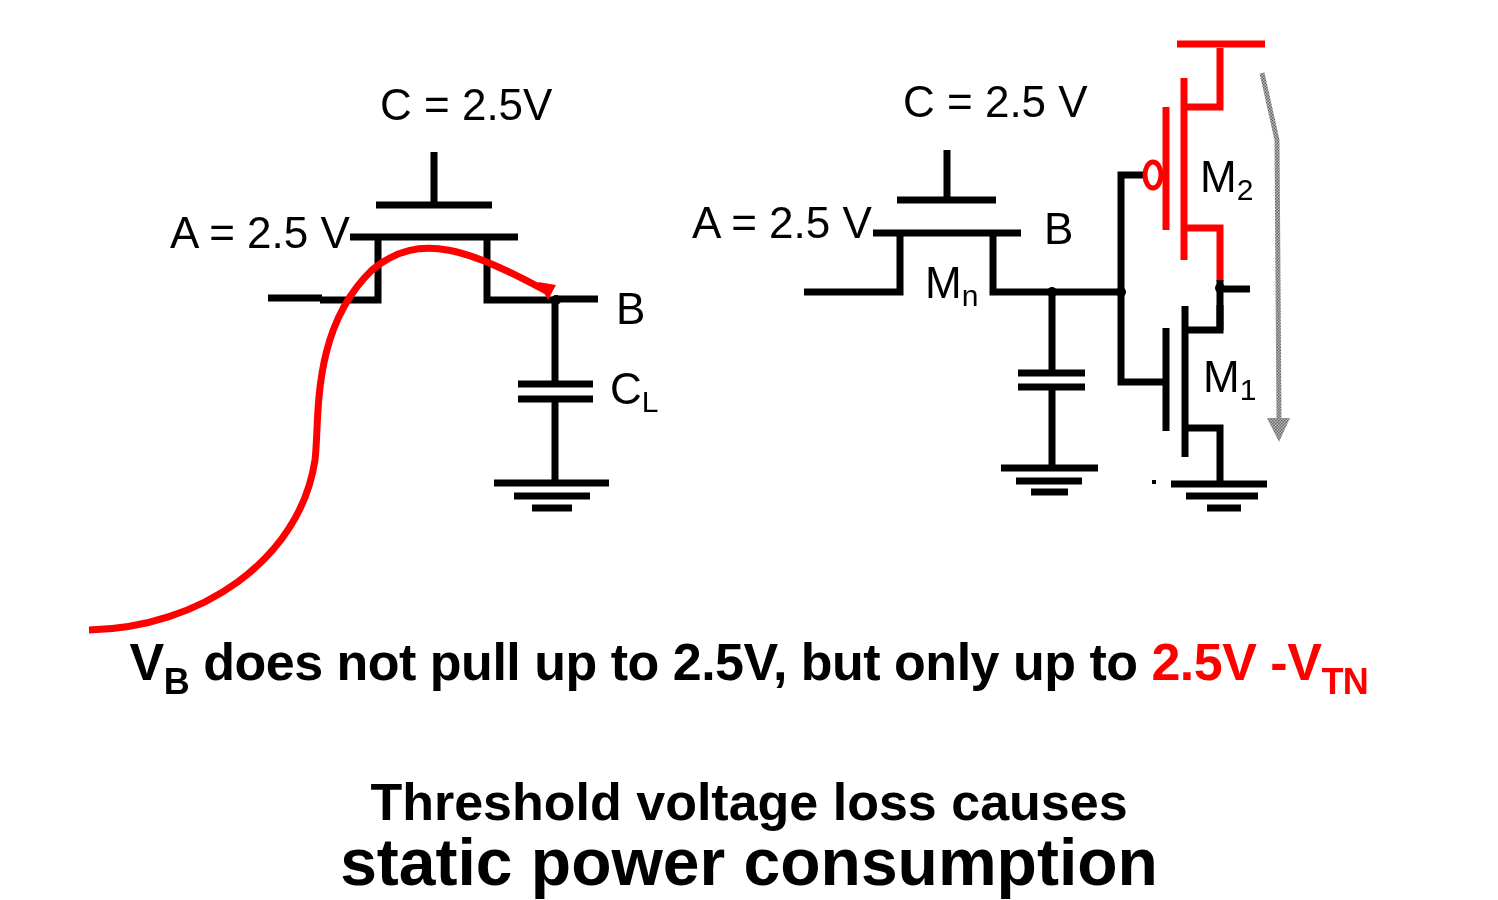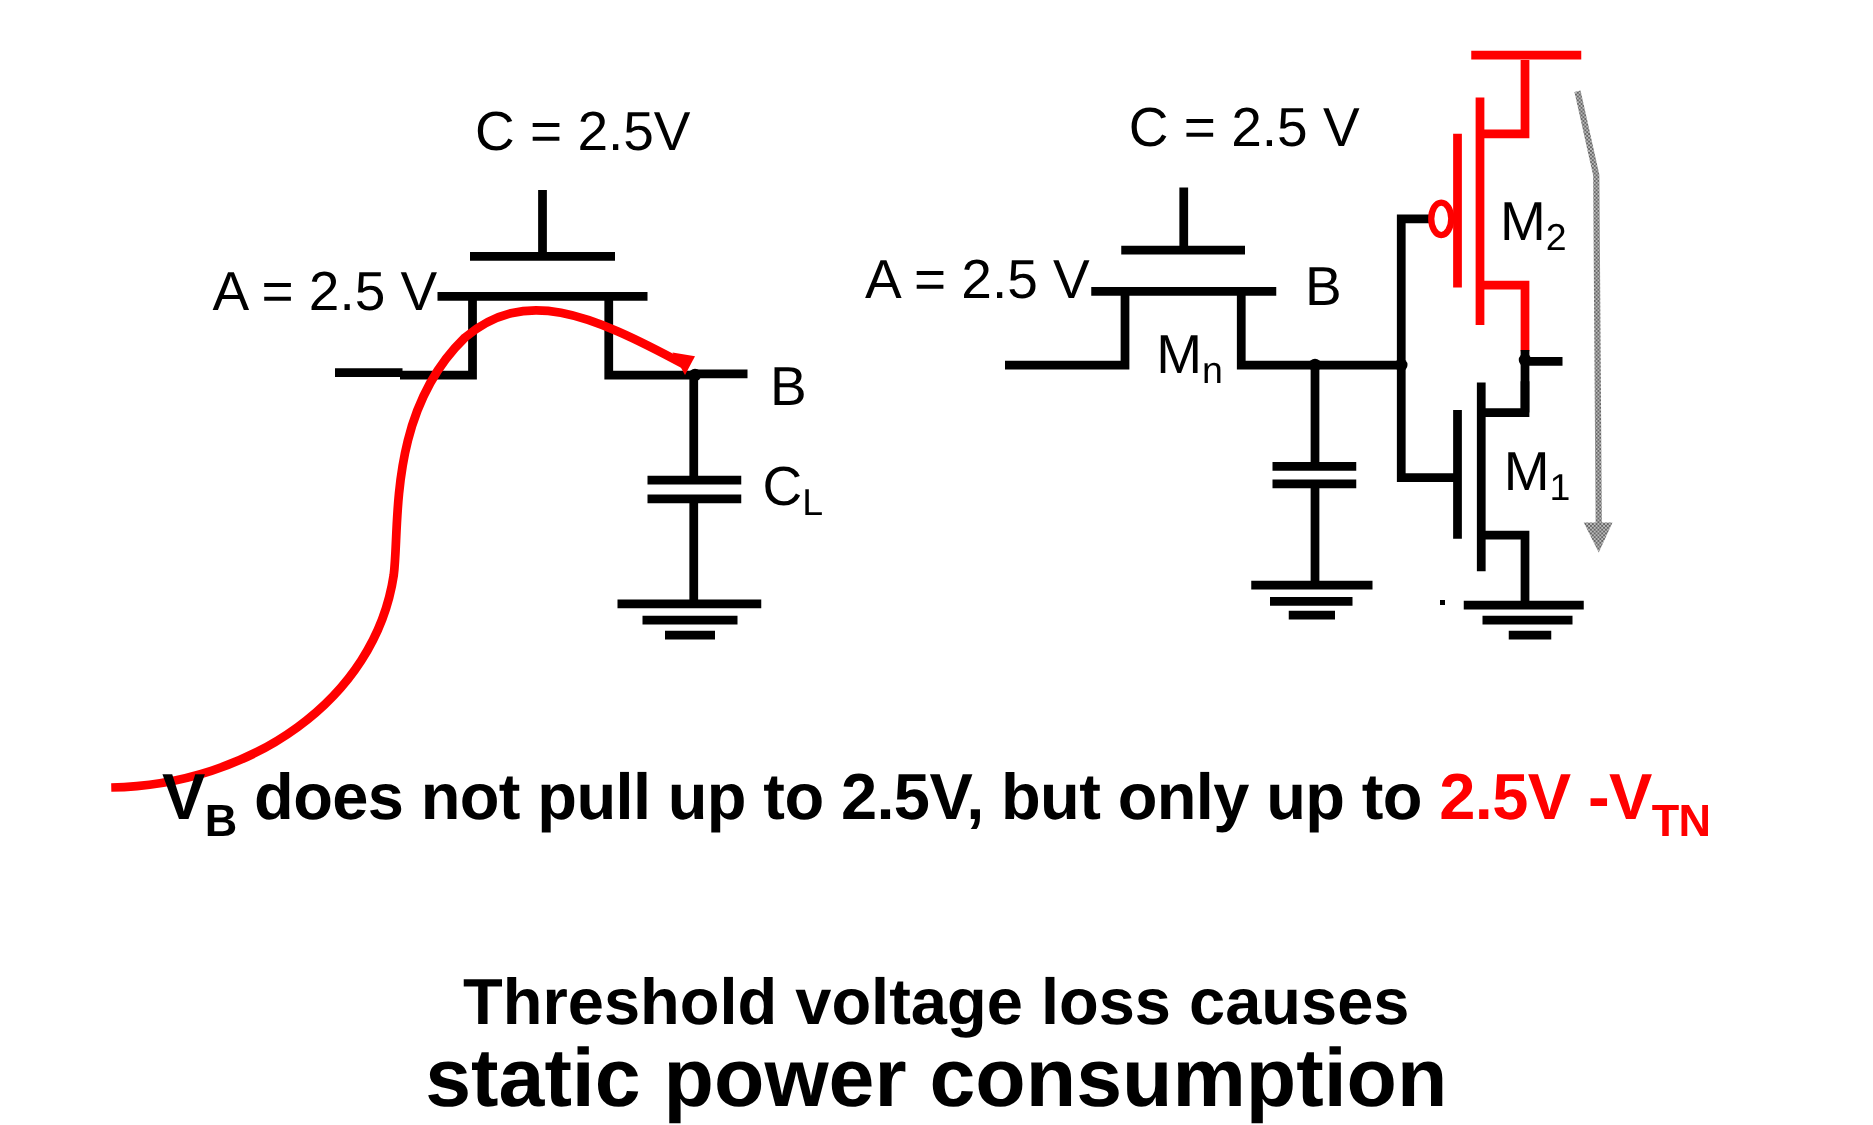--- a/index.html
+++ b/index.html
@@ -6,21 +6,21 @@
   body { width: 1498px; height: 900px; position: relative; overflow: hidden;
          font-family: "Liberation Sans", sans-serif; }
   #stage { position: absolute; left: 0; top: 0; }
   .lbl { font-family: "Liberation Sans", sans-serif; font-size: 44px; fill: #000; }
   .sub { font-size: 30px; }
   .wire { stroke: #000; stroke-width: 7; fill: none; stroke-linecap: butt; }
   .wire-red { stroke: #ff0000; stroke-width: 7; fill: none; stroke-linecap: butt; }
   .dot { fill: #000; }
   .caption { position: absolute; left: 0; width: 1498px; text-align: center;
              font-family: "Liberation Sans", sans-serif; font-weight: bold; color: #000; }
-  #cap1 { top: 608px; font-size: 52px; letter-spacing: -0.5px; }
+  #cap1 { top: 632px; font-size: 52px; letter-spacing: -0.5px; }
   #cap1 .vsub { font-size: 36px; position: relative; top: 14px; }
   #cap1 .red { color: #ff0000; }
   #cap2 { top: 772px; font-size: 52px; }
   #cap3 { top: 808px; font-size: 66px; margin-top: 16px; }
 </style>
 </head>
 <body>
 
 <svg id="stage" width="1498" height="900" viewBox="0 0 1498 900">
   <defs>

